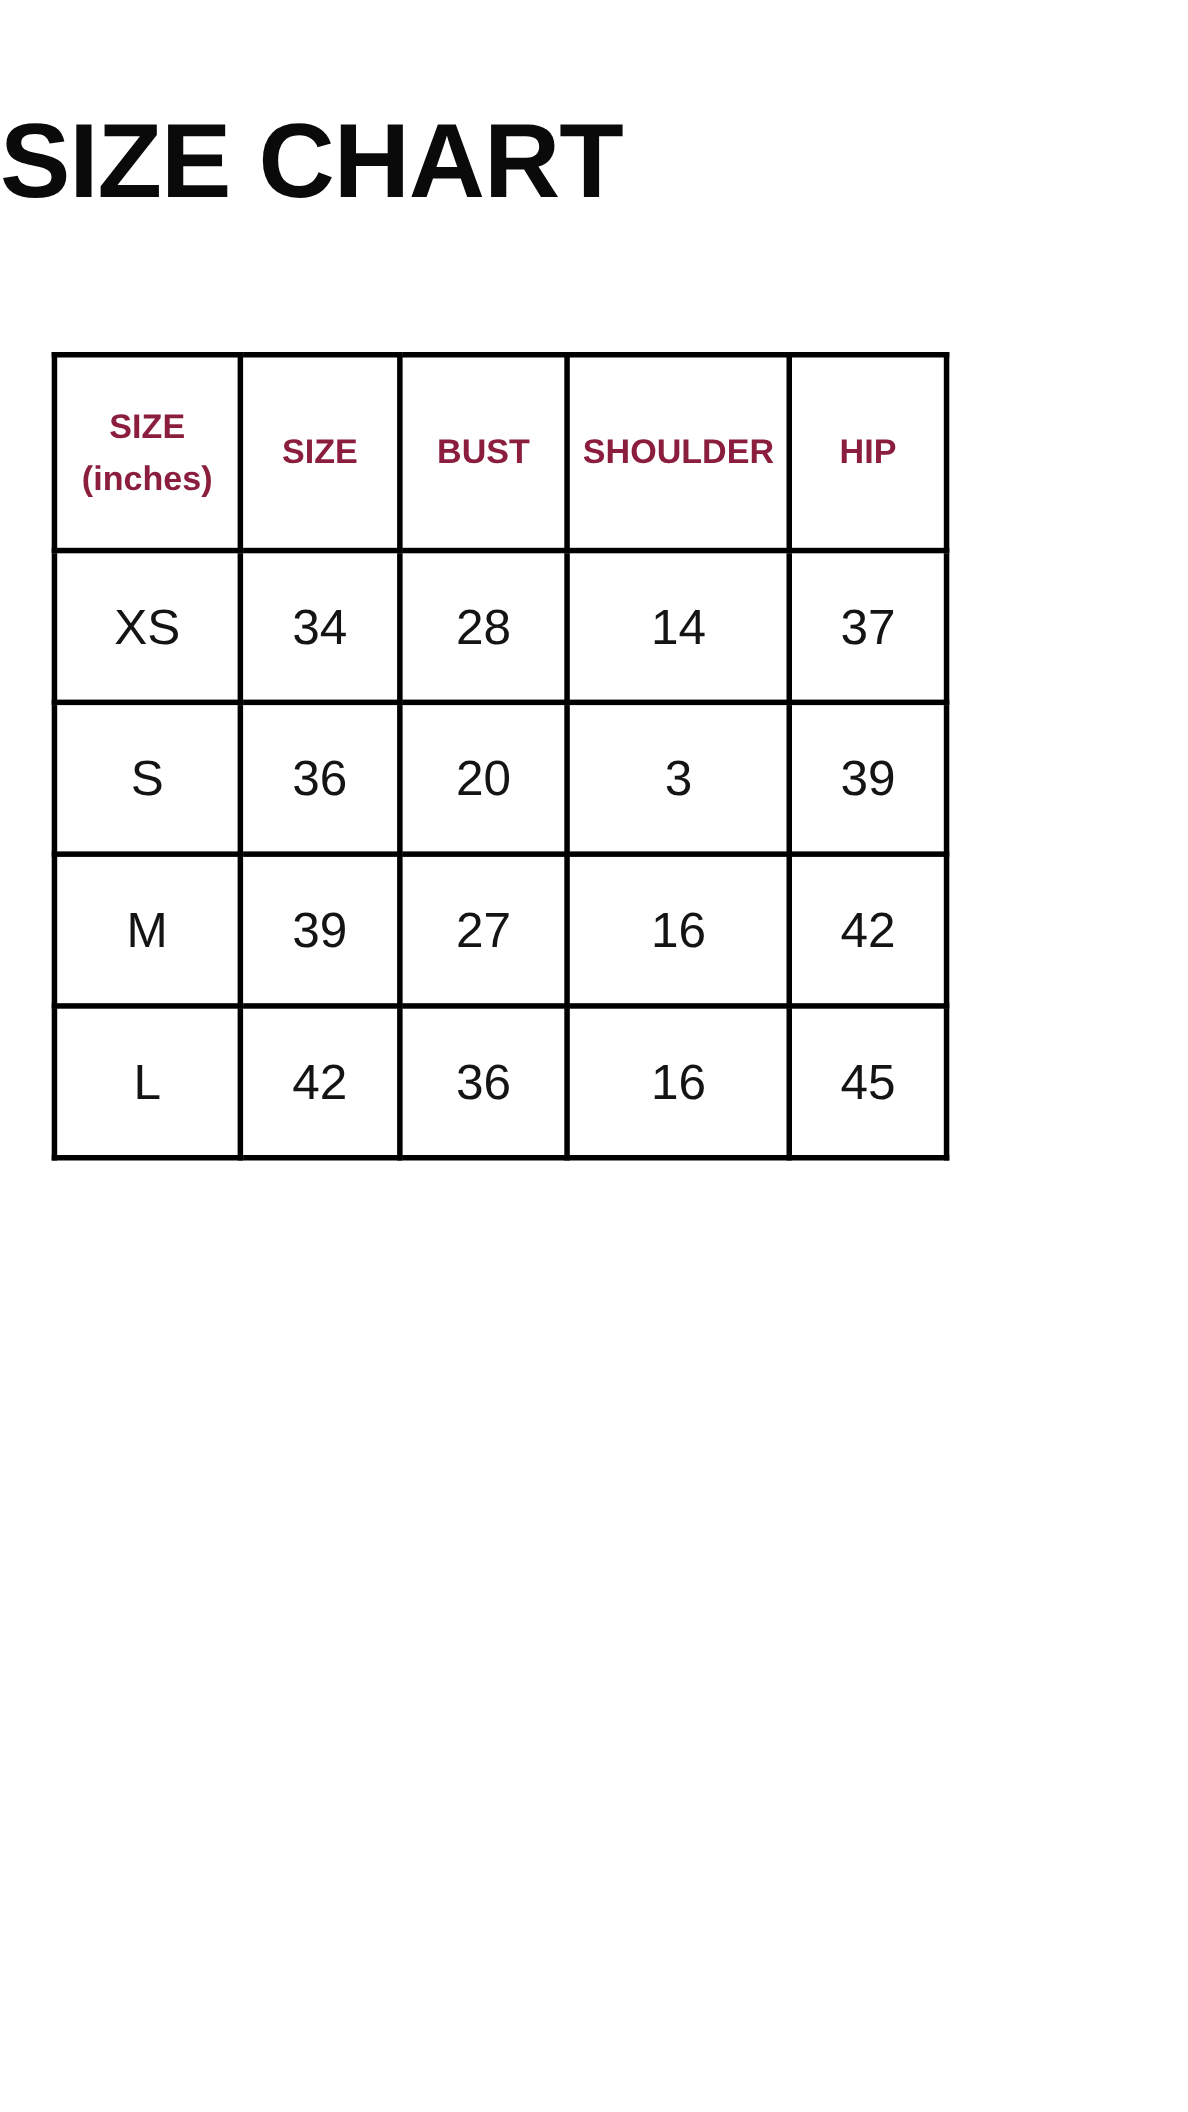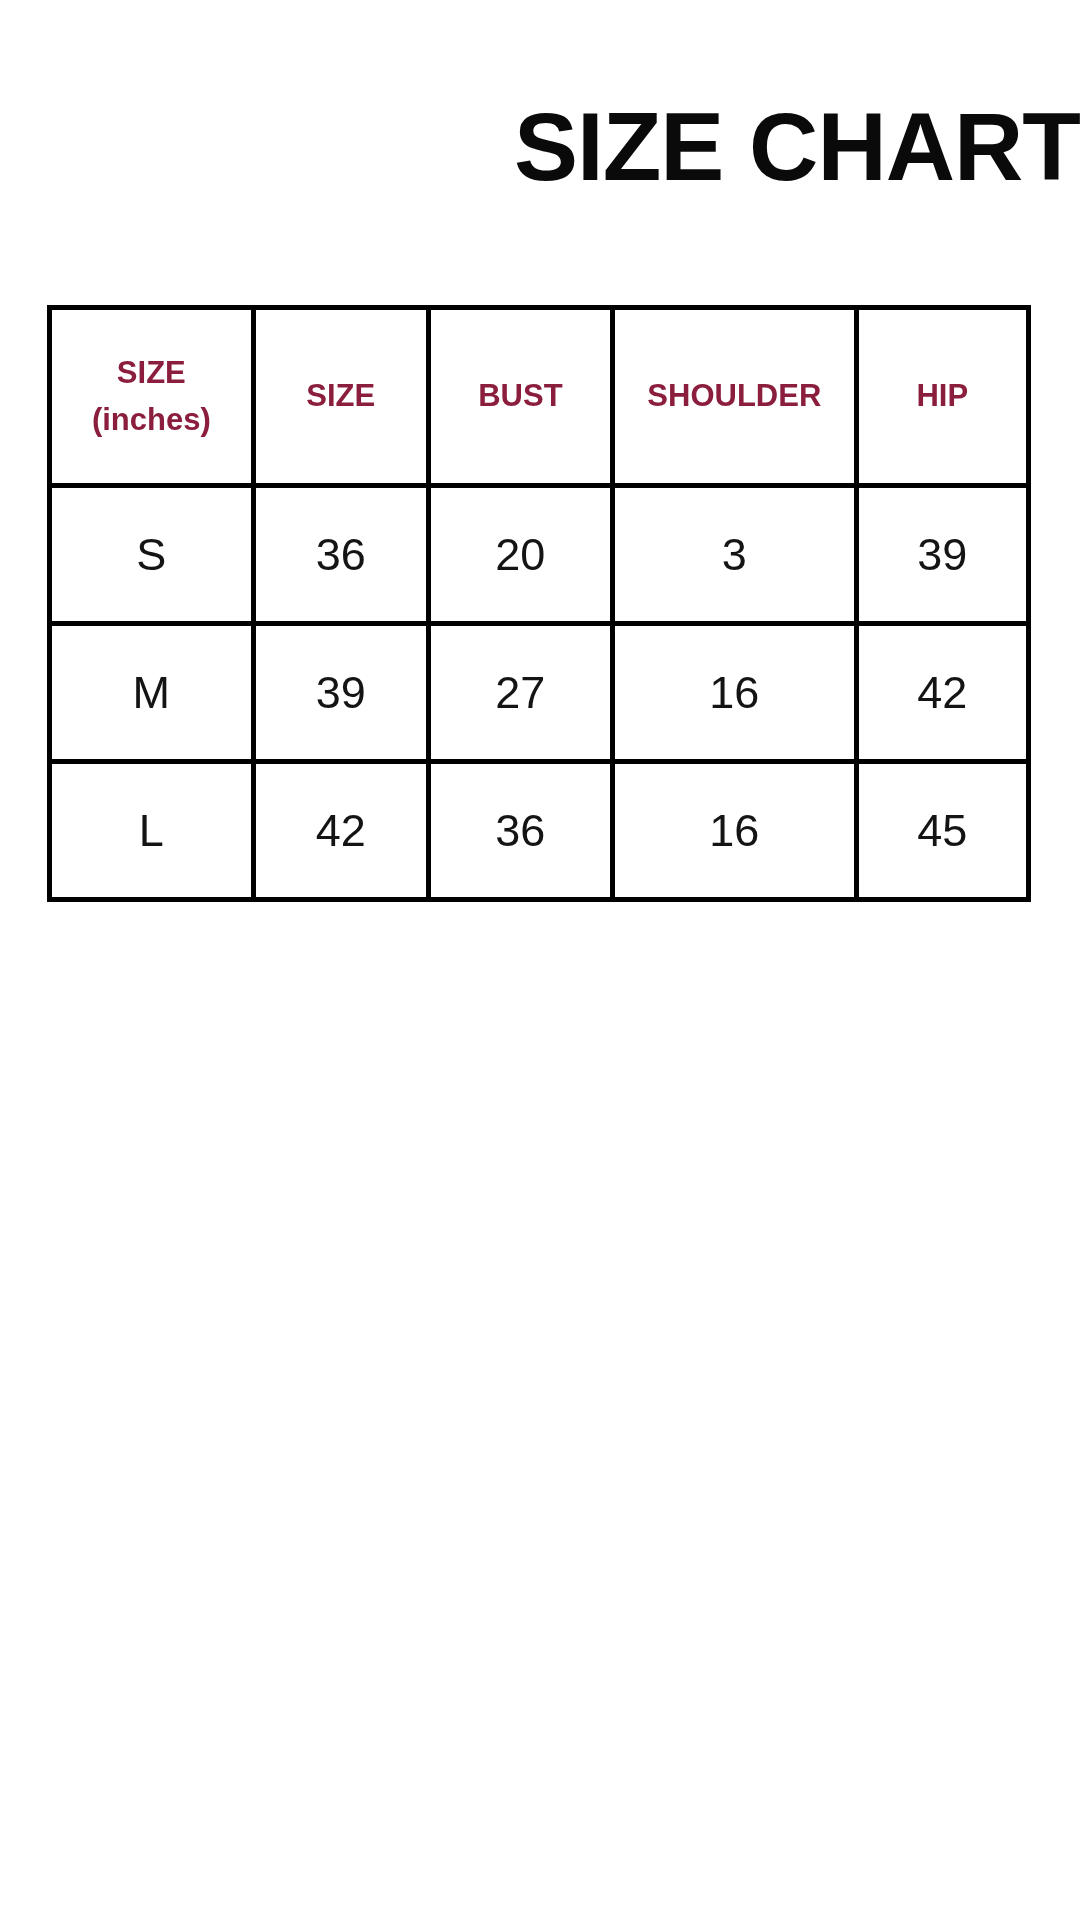--- a/index.html
+++ b/index.html
@@ -20,32 +20,32 @@
     height: 1920px;
     position: relative;
     font-family: "Liberation Sans", sans-serif;
   }
   .page-title {
     position: absolute;
     top: 92px;
     left: 0;
     width: 1080px;
     margin: 0;
-    text-align: right;
+    text-align: left;
     font-size: 96px;
     font-weight: 700;
     letter-spacing: -1px;
     color: var(--title-color);
     line-height: 1.15;
   }
   table.size-table {
     position: absolute;
     left: 47px;
-    top: 305px;
-    width: 984px;
+    top: 320px;
+    width: 816px;
     border-collapse: collapse;
     table-layout: fixed;
     background: var(--bg);
   }
   table.size-table th,
   table.size-table td {
     border: 5px solid var(--border-color);
     text-align: center;
     vertical-align: middle;
     padding: 0;
@@ -85,20 +85,27 @@
         <span class="hline">(inches)</span>
       </th>
       <th>SIZE</th>
       <th>BUST</th>
       <th>SHOULDER</th>
       <th>HIP</th>
     </tr>
   </thead>
   <tbody>
     <tr>
+      <td>XS</td>
+      <td>34</td>
+      <td>28</td>
+      <td>14</td>
+      <td>37</td>
+    </tr>
+    <tr>
       <td>S</td>
       <td>36</td>
       <td>20</td>
       <td>3</td>
       <td>39</td>
     </tr>
     <tr>
       <td>M</td>
       <td>39</td>
       <td>27</td>

